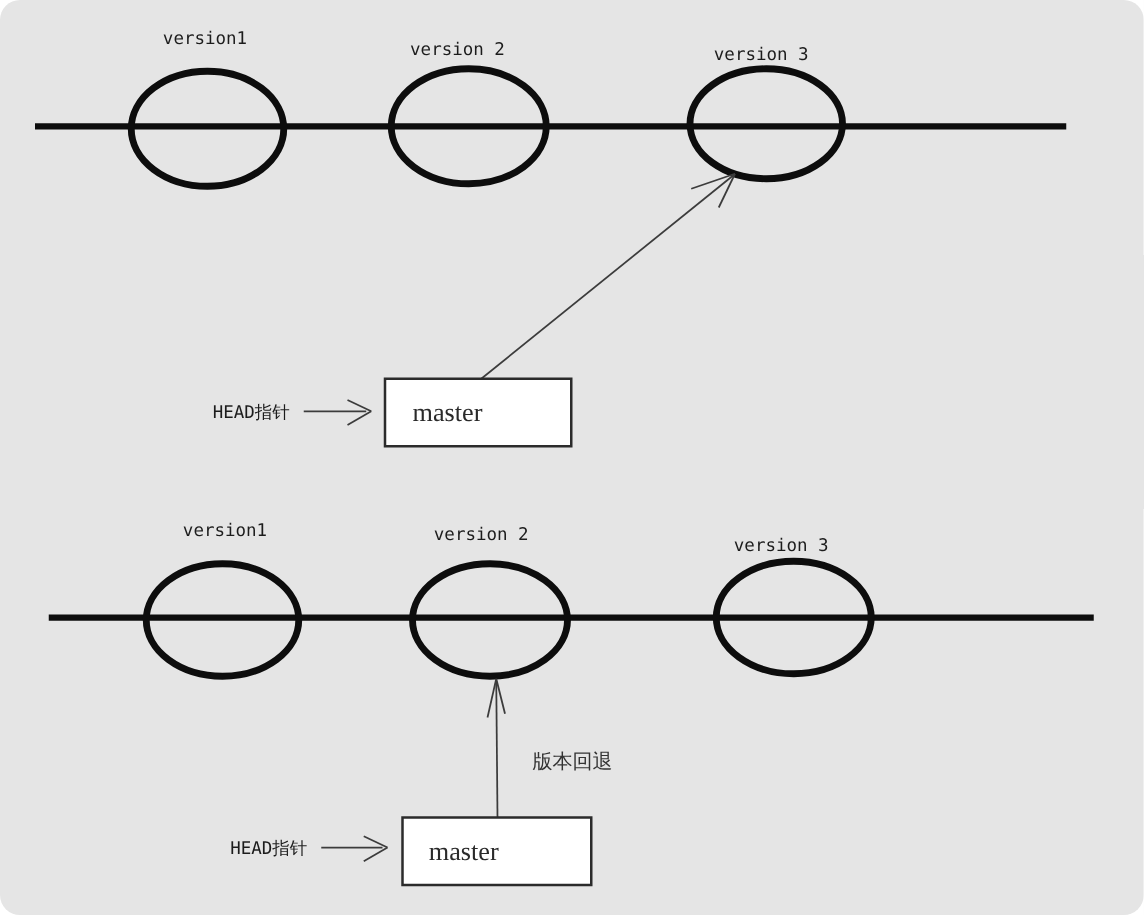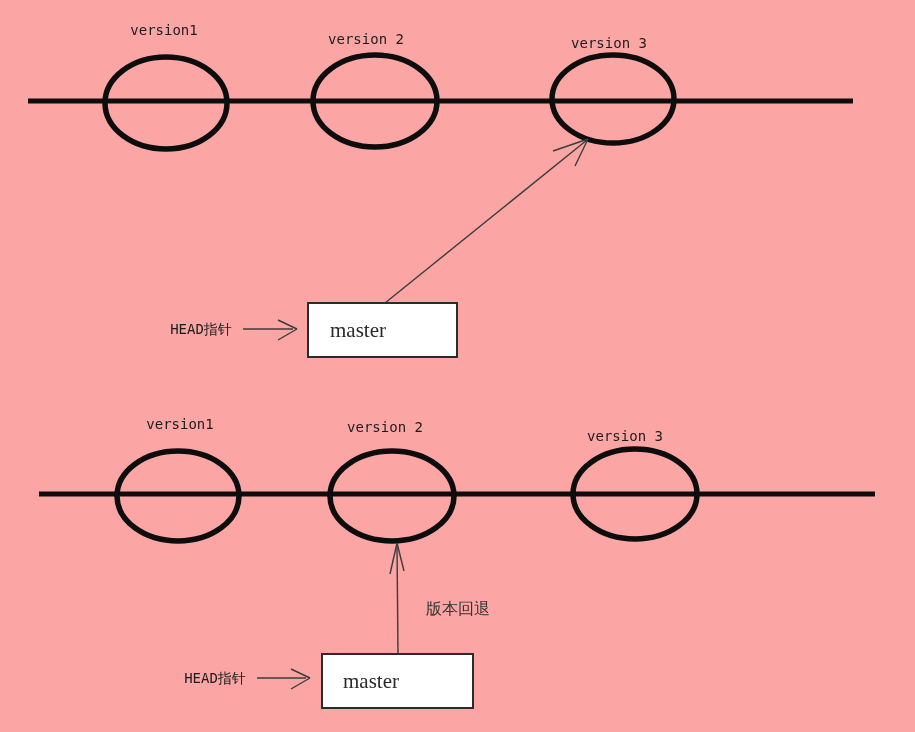--- a/index.html
+++ b/index.html
@@ -4,22 +4,23 @@
 <style>
   html, body {
     margin: 0;
     padding: 0;
     background: #ffffff;
   }
   .canvas {
     position: relative;
     width: 915px;
     height: 732px;
-    background: #fca5a5;
+    background: #e5e5e5;
     overflow: hidden;
+    border-radius: 16px;
   }
   svg { display: block; }
   .commit-label {
     font-family: "DejaVu Sans Mono", "Liberation Mono", monospace;
     font-size: 14px;
     fill: #1c1c1c;
   }
   .head-label {
     font-family: "DejaVu Sans Mono", "Liberation Mono", monospace;
     font-size: 14px;

